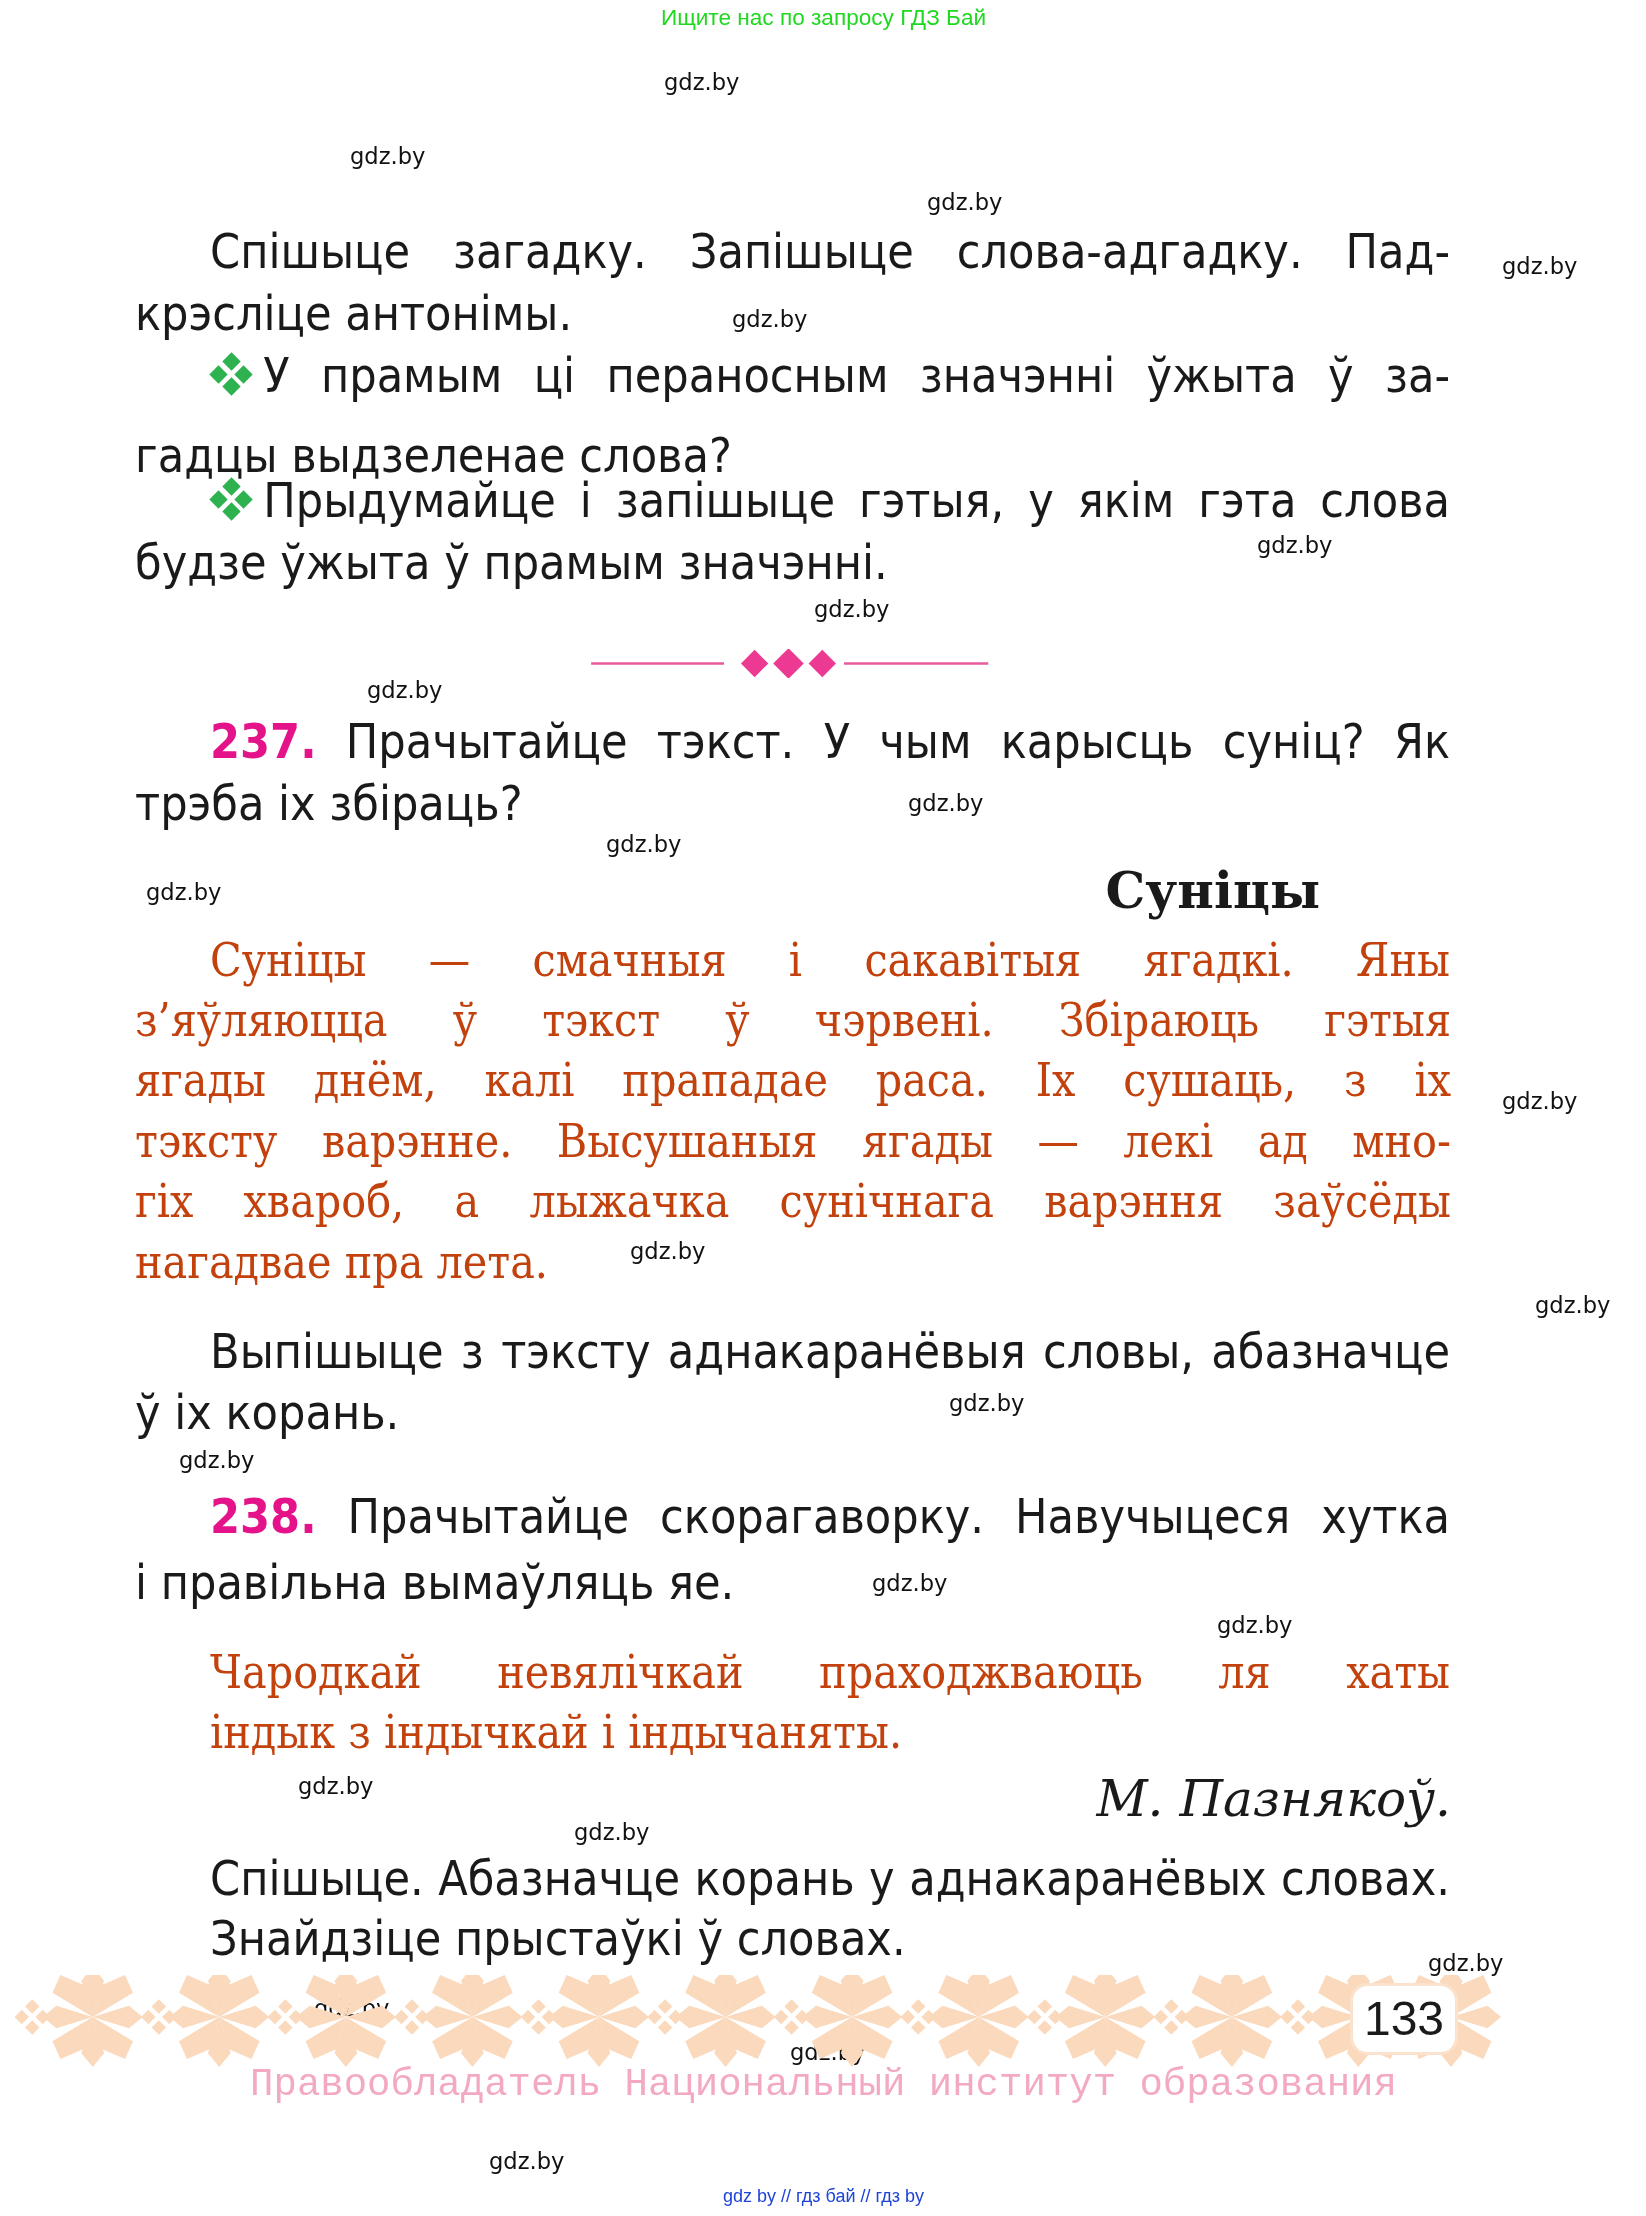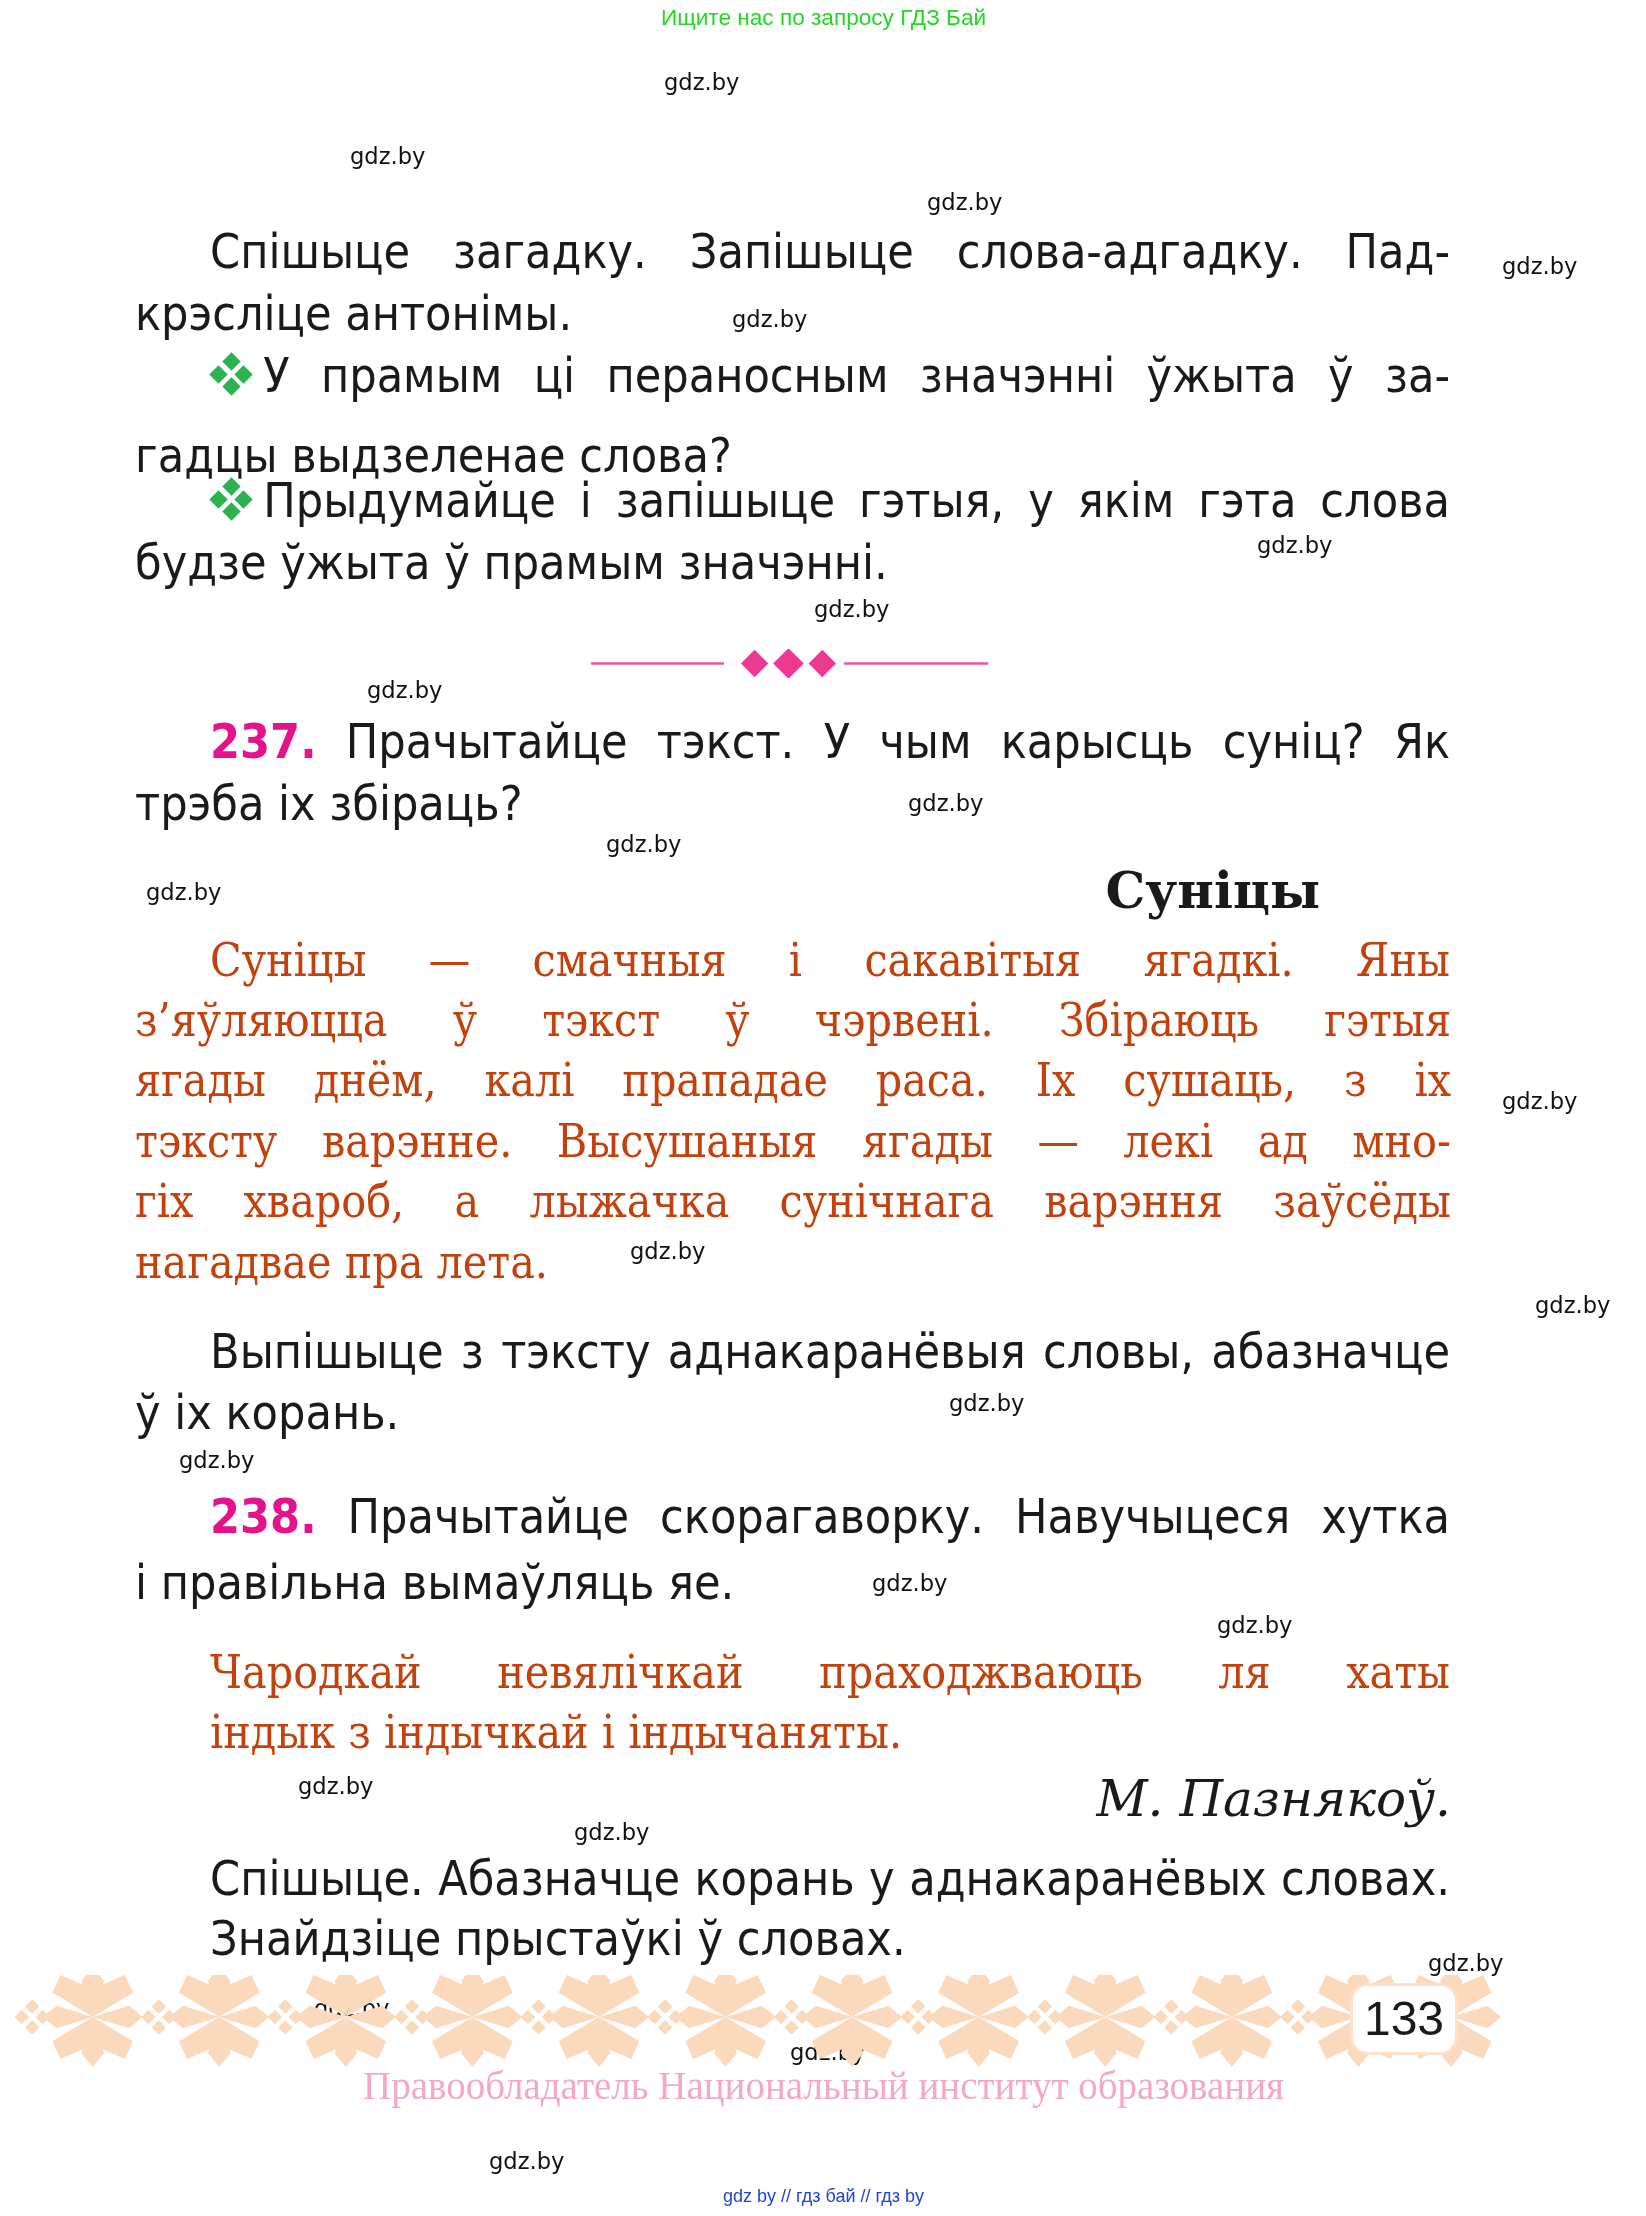--- a/index.html
+++ b/index.html
@@ -12,21 +12,21 @@
   .line.indent { left:210px; width:1240px; }
   .justify { text-align:justify; text-align-last:justify; }
   .num { color:#e5138a; font-weight:bold; }
   .bullet { display:inline-block; width:42px; height:42px; position:relative; vertical-align:-3.2px; margin-right:11.3px; }
   .bullet i { position:absolute; width:13px; height:13px; background:#2eb14f; transform:rotate(45deg); }
   .divider { position:absolute; left:591px; top:649px; width:403px; height:29px; }
   .title { position:absolute; left:0; width:1320px; text-align:right; top:861px; font-family:"DejaVu Serif", serif; font-weight:bold; font-size:50px; color:#1a1a1a; }
   .author { position:absolute; right:196px; top:1770px; font-family:"DejaVu Serif", serif; font-style:italic; font-size:50px; color:#1a1a1a; }
   .ornament { position:absolute; left:0; top:1975px; width:1647px; height:113px; }
   .pagebox { position:absolute; left:1350px; top:1983px; width:102px; height:66px; background:#fff; border:3.2px solid #fbe2cc; border-radius:17.7px; text-align:center; font-family:"Liberation Sans", sans-serif; font-size:48px; line-height:66px; color:#1a1a1a; }
-  .copyright { position:absolute; left:0; width:1647px; top:2063px; text-align:center; font-family:Liberation Serif, serif; font-size:39px; color:#f3a8c4; }
+  .copyright { position:absolute; left:0; width:1647px; top:2063px; text-align:center; font-family:Liberation Mono, monospace; font-size:39px; color:#f3a8c4; }
   .footer-links { position:absolute; left:0; width:1647px; top:2186px; text-align:center; font-family:"Liberation Sans", sans-serif; font-size:18px; color:#1f45d6; }
 </style>
 </head>
 <body>
 
 <div class="top-note">Ищите нас по запросу ГДЗ Бай</div>
 
 <div class="wm" style="left:664px;top:71px">gdz.by</div>
 <div class="wm" style="left:350px;top:145px">gdz.by</div>
 <div class="wm" style="left:927px;top:191px">gdz.by</div>

